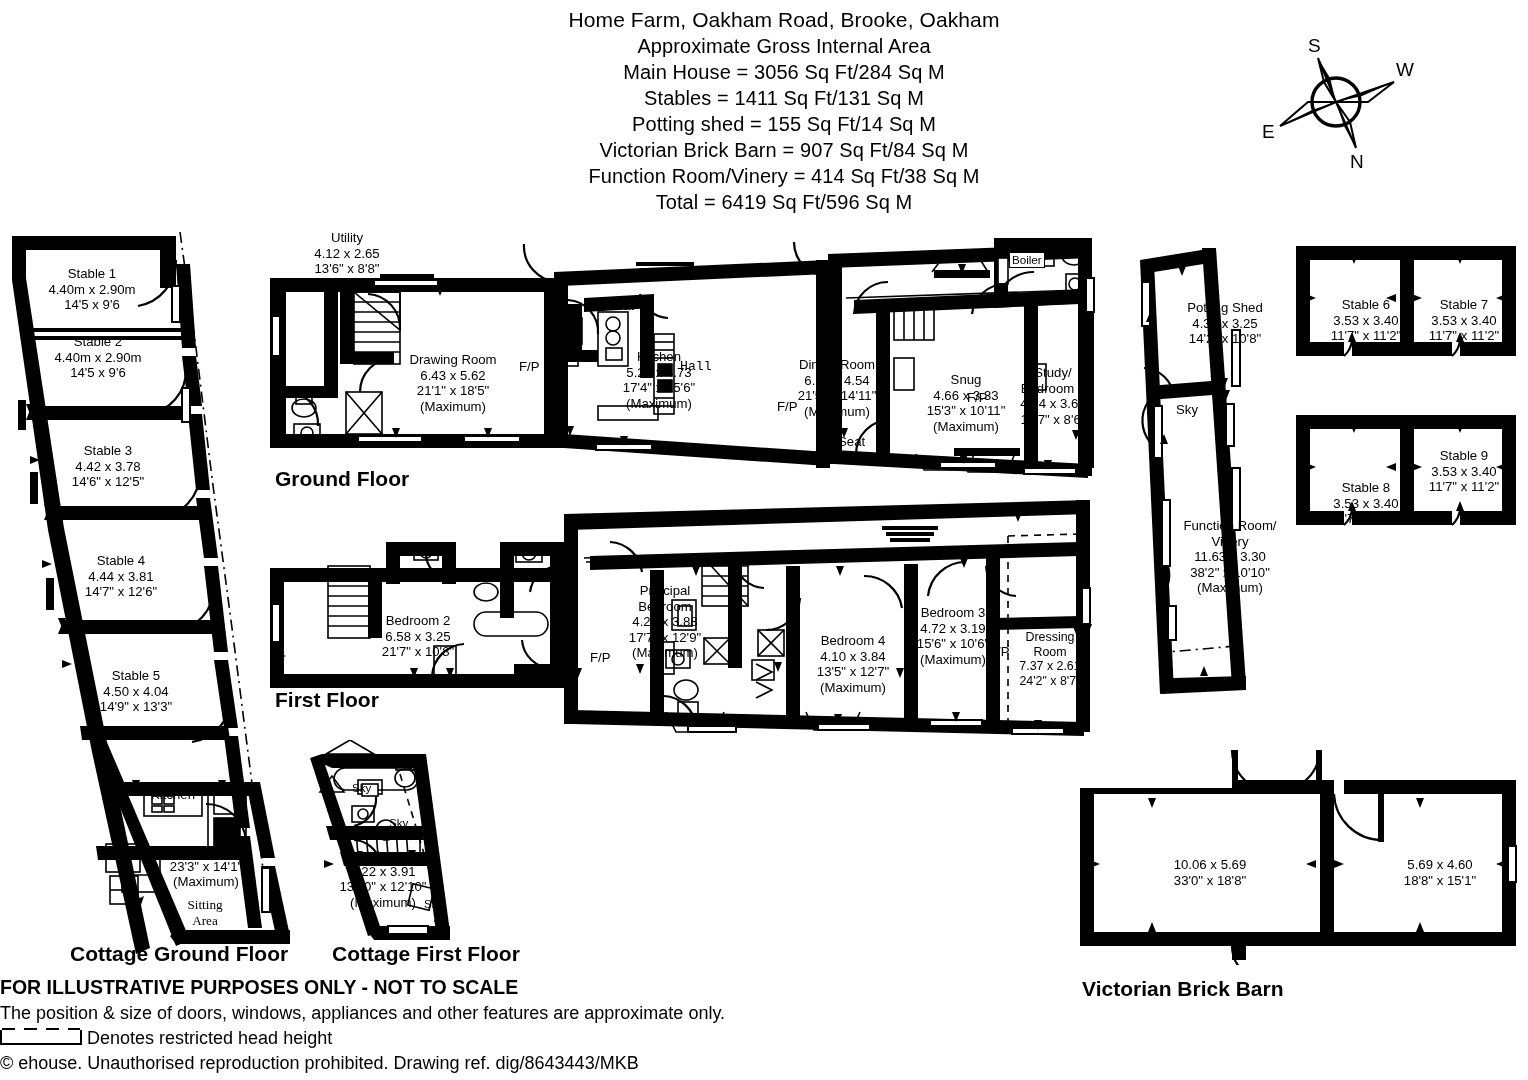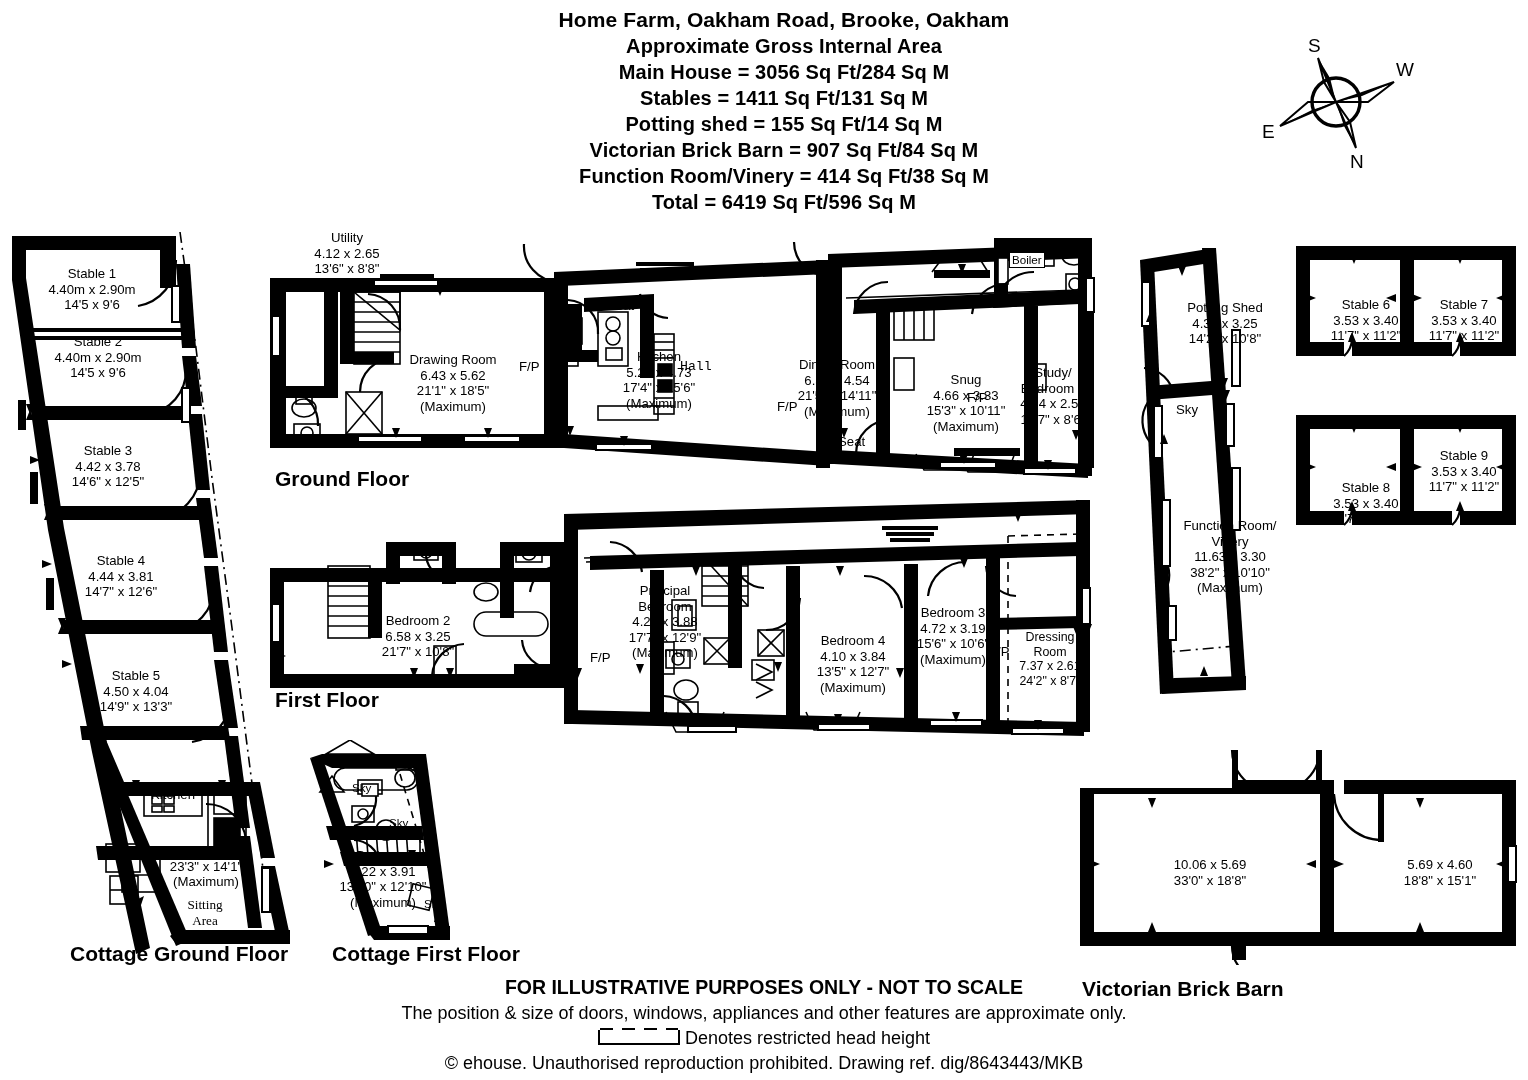--- a/index.html
+++ b/index.html
@@ -9,41 +9,41 @@
     font-family:"Liberation Sans", sans-serif;color:#000;
   }
   #stage{position:absolute;left:0;top:0;width:1528px;height:1080px;}
 
   
   .header{
     position:absolute;left:0;top:6px;width:1528px;text-align:center;
     pointer-events:none;
   }
   .header .line{
-    font-weight:bold;line-height:1.30;letter-spacing:0.1px;padding-left:40px;
+    font-weight:normal;line-height:1.30;letter-spacing:0.1px;padding-left:40px;
   }
   .header .l0{font-size:21px;}
   .header .ln{font-size:20px;}
 
   
   .compass{position:absolute;left:1258px;top:34px;width:165px;height:140px;}
 
   
   .caption{position:absolute;font-weight:bold;font-size:21px;white-space:nowrap;}
 
   
   .rlabel{
     position:absolute;font-size:13.2px;line-height:1.18;text-align:center;
     white-space:nowrap;
   }
   .rlabel.sm{font-size:12.4px;}
   .rlabel.tiny{font-size:11.6px;}
 
   
-  .footer{position:absolute;left:0;width:1528px;text-align:center;}
+  .footer{position:absolute;left:0;width:1528px;text-align:left;}
   .f1{top:976px;font-size:19.5px;font-weight:bold;}
   .f2{top:1003px;font-size:18px;}
   .f3{top:1028px;font-size:18px;}
   .f4{top:1053px;font-size:18px;}
 
   svg{display:block;}
   .wall{fill:#000;}
   .thin{fill:none;stroke:#000;stroke-width:1.6;}
   .thin2{fill:none;stroke:#000;stroke-width:2.2;}
   .dash{fill:none;stroke:#000;stroke-width:1.6;stroke-dasharray:7 6;}
@@ -445,21 +445,21 @@
   </div>
   <div class="rlabel" style="left:903px;top:372px;width:126px;">
     <div>Snug</div>
     <div>4.66 x 3.33</div>
     <div>15'3" x 10'11"</div>
     <div>(Maximum)</div>
   </div>
   <div class="rlabel" style="left:1003px;top:365px;width:100px;">
     <div>Study/</div>
     <div>Bedroom 8</div>
-    <div>4.14 x 2.58</div>
+    <div>4.14 x 3.60</div>
     <div>13'7" x 8'6"</div>
   </div>
   <div class="rlabel" style="left:680px;top:359px;font-family:Liberation Mono, monospace;">Hall</div>
   <div class="rlabel tiny" style="left:1009px;top:252px;border:1.6px solid #000;padding:0 2px;background:#fff;">Boiler</div>
   <div class="rlabel" style="left:607px;top:298px;">Seat</div>
   <div class="rlabel" style="left:838px;top:434px;">Seat</div>
   <div class="rlabel" style="left:519px;top:359px;">F/P</div>
   <div class="rlabel" style="left:777px;top:399px;">F/P</div>
   <div class="rlabel" style="left:967px;top:390px;">F/P</div>
   <div class="caption" style="left:275px;top:467px;">Ground Floor</div>

